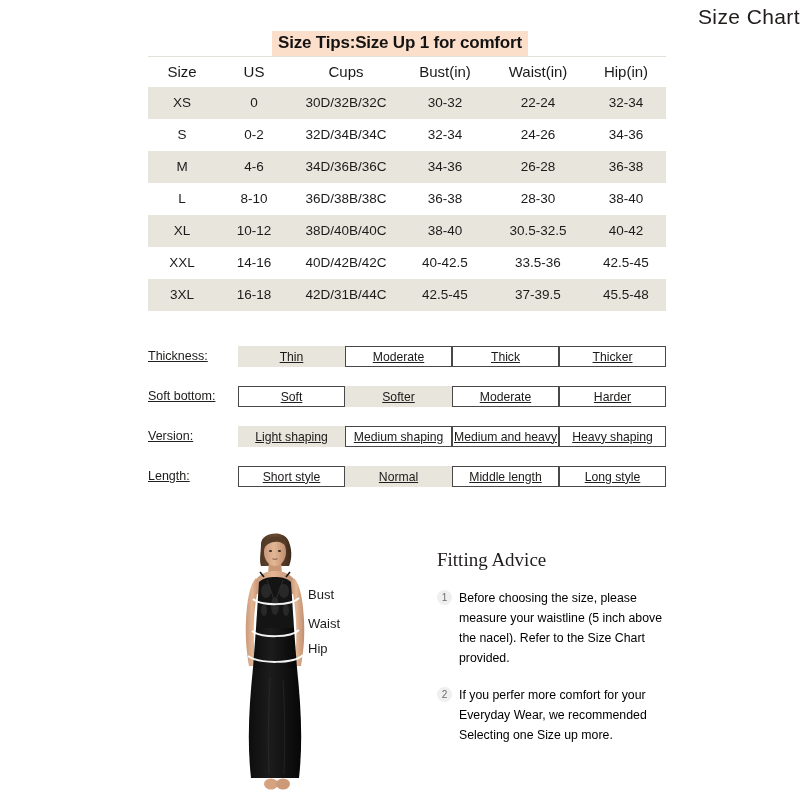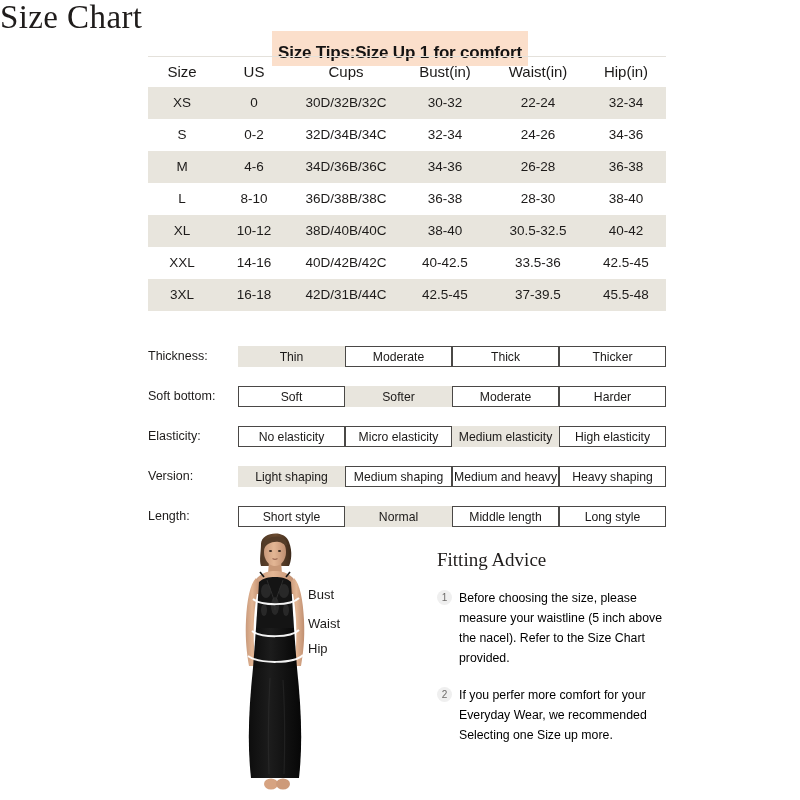--- a/index.html
+++ b/index.html
@@ -19,41 +19,41 @@
     width: 800px;
     height: 800px;
     background: #ffffff;
   }
 
   
   .title {
     position: absolute;
     left: 0; right: 0;
     top: 2px;
-    text-align: left;
-    font-family: Liberation Serif, serif;
-    font-size: 33px;
+    text-align: right;
+    font-family: Liberation Sans, sans-serif;
+    font-size: 21px;
     line-height: 30px;
     letter-spacing: 0.4px;
     color: #1f1c1b;
   }
   .tips-wrap {
     position: absolute;
     left: 0; right: 0;
     top: 31px;
     text-align: center;
   }
   .tips {
     display: inline-block;
     background: #fbdfcb;
     color: #141313;
     font-size: 17px;
     font-weight: bold;
     line-height: 22px;
-    padding: 11px 6px 2px 6px;
+    padding: 1px 6px 2px 6px;
     letter-spacing: -0.2px;
   }
 
   
   .table {
     position: absolute;
     left: 148px;
     top: 56px;
     width: 518px;
     border-top: 1px solid #e4e1db;
@@ -89,20 +89,21 @@
   .attrs {
     position: absolute;
     left: 148px;
     top: 336px;
     width: 518px;
   }
   .attr-row {
     display: flex;
     align-items: center;
     height: 40px;
+    text-decoration: underline;
   }
   .attr-label {
     width: 90px;
     font-size: 12.5px;
     line-height: 16px;
     color: #1d1b1a;
     white-space: nowrap;
   }
   .opts {
     display: flex;
@@ -272,29 +273,20 @@
           <div class="opt">Thicker</div>
         </div>
       </div>
       <div class="attr-row">
         <div class="attr-label">Soft bottom:</div>
         <div class="opts">
           <div class="opt">Soft</div>
           <div class="opt sel">Softer</div>
           <div class="opt">Moderate</div>
           <div class="opt">Harder</div>
-        </div>
-      </div>
-      <div class="attr-row">
-        <div class="attr-label">Elasticity:</div>
-        <div class="opts">
-          <div class="opt">No elasticity</div>
-          <div class="opt">Micro elasticity</div>
-          <div class="opt sel">Medium elasticity</div>
-          <div class="opt">High elasticity</div>
         </div>
       </div>
       <div class="attr-row">
         <div class="attr-label">Version:</div>
         <div class="opts">
           <div class="opt sel">Light shaping</div>
           <div class="opt">Medium shaping</div>
           <div class="opt">Medium and heavy</div>
           <div class="opt">Heavy shaping</div>
         </div>

